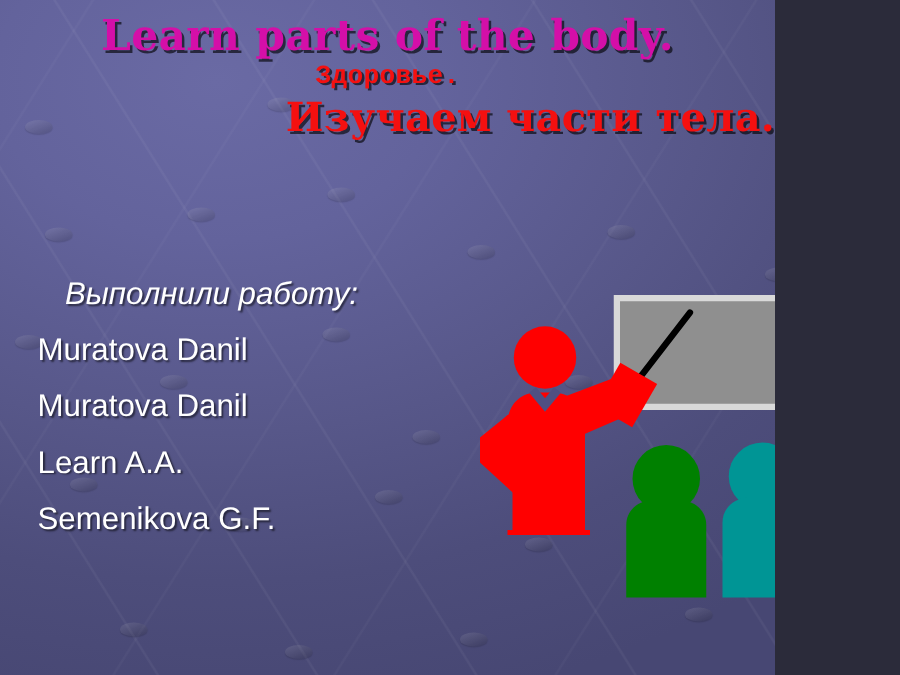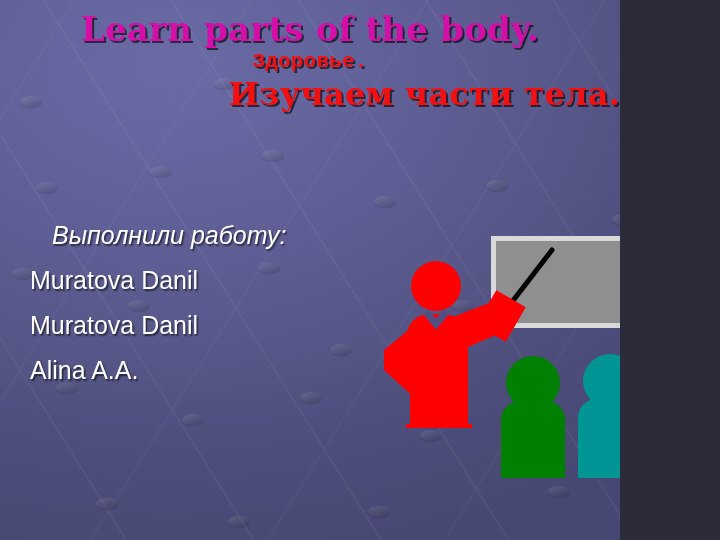--- a/index.html
+++ b/index.html
@@ -150,21 +150,22 @@
   <div class="titles">
     <div class="t-line t1">Learn parts of the body.</div>
     <div class="t-line t2">Здоровье.</div>
     <div class="t-line t3">Изучаем части тела.</div>
   </div>
 
   <div class="body-text">
     <div class="b-line b-indent">Выполнили работу:</div>
     <div class="b-line">Muratova Danil</div>
     <div class="b-line">Muratova Danil</div>
-    <div class="b-line">Alina A.A.</div>
+    <div class="b-line">Learn A.A.</div>
+    <div class="b-line">Semenikova G.F.</div>
   </div>
 
   <div class="art">
     <svg width="300" height="270" viewBox="0 0 300 270" xmlns="http://www.w3.org/2000/svg">
 
       <g>
         <rect x="111" y="8" width="165" height="92" fill="#d9d9d9"></rect>
         <rect x="116" y="13" width="155" height="82" fill="#8f8f8f"></rect>
       </g>
 

